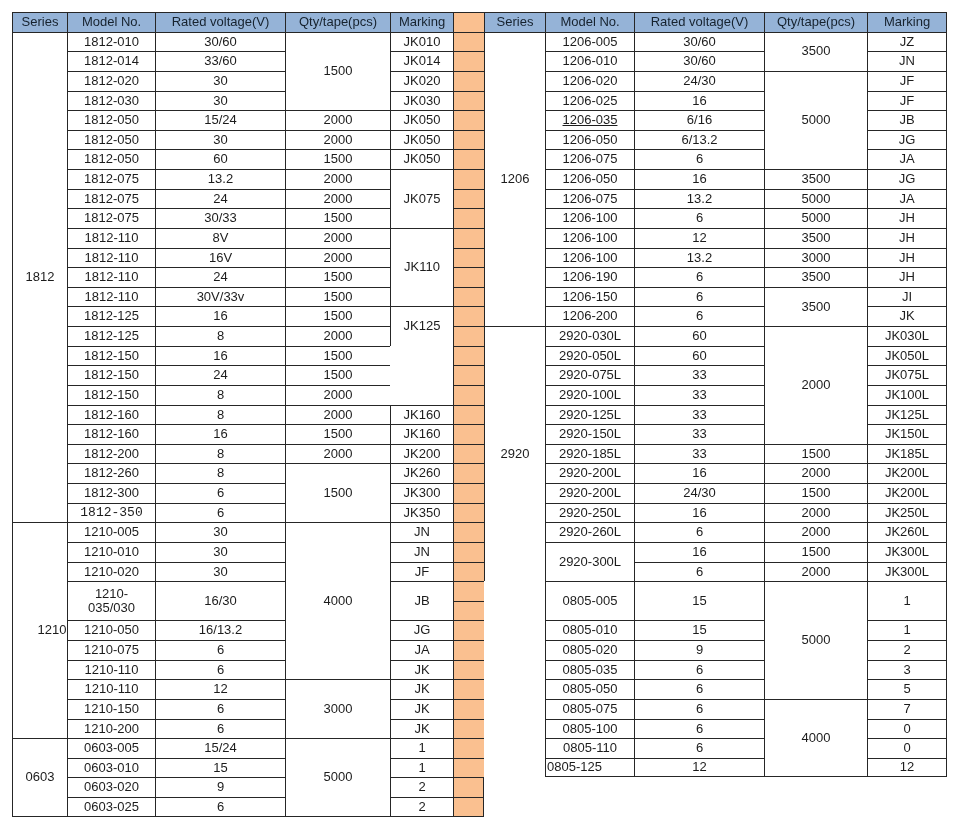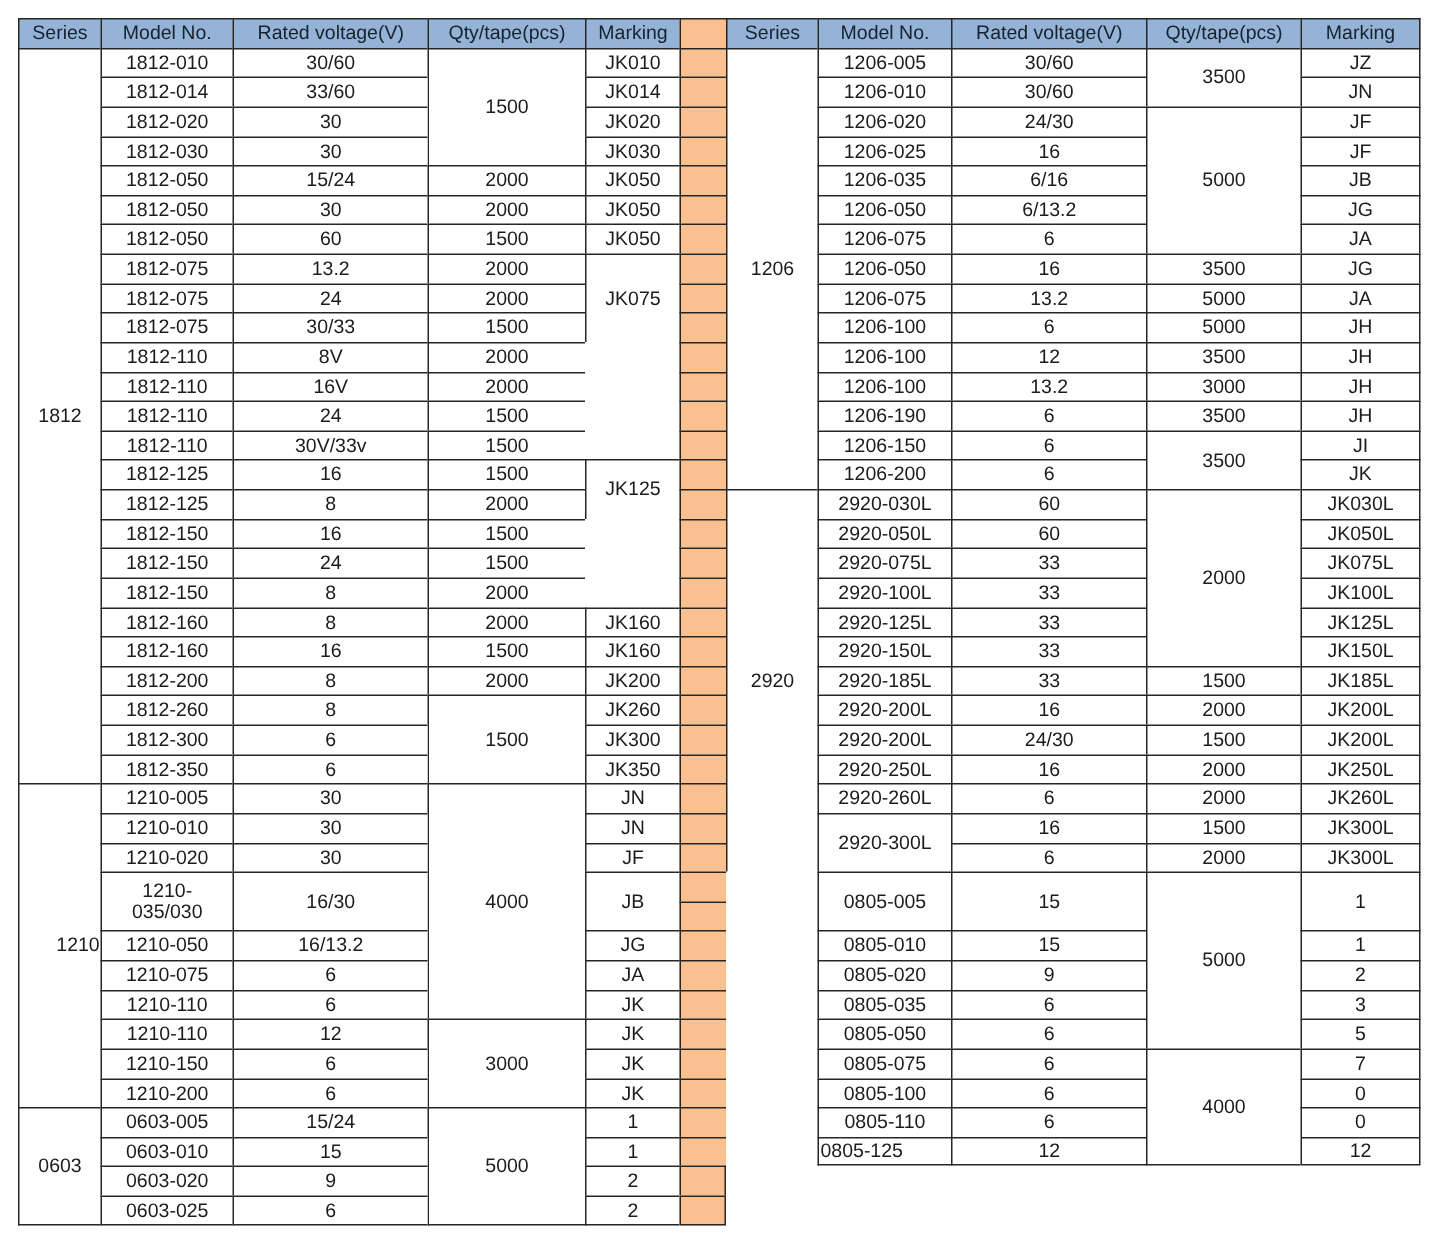--- a/index.html
+++ b/index.html
@@ -69,20 +69,21 @@
     <div class="cell" style="grid-area: 9 / 5 / span 3;">JK075</div>
     <div class="cell" style="grid-area: 10 / 2 / span 1;">1812-075</div>
     <div class="cell" style="grid-area: 10 / 3 / span 1;">24</div>
     <div class="cell" style="grid-area: 10 / 4 / span 1;">2000</div>
     <div class="cell" style="grid-area: 11 / 2 / span 1;">1812-075</div>
     <div class="cell" style="grid-area: 11 / 3 / span 1;">30/33</div>
     <div class="cell" style="grid-area: 11 / 4 / span 1;">1500</div>
     <div class="cell" style="grid-area: 12 / 2 / span 1;">1812-110</div>
     <div class="cell" style="grid-area: 12 / 3 / span 1;">8V</div>
     <div class="cell" style="grid-area: 12 / 4 / span 1;">2000</div>
+    <div class="cell" style="grid-area: 12 / 5 / span 4;">JK110</div>
     <div class="cell" style="grid-area: 13 / 2 / span 1;">1812-110</div>
     <div class="cell" style="grid-area: 13 / 3 / span 1;">16V</div>
     <div class="cell" style="grid-area: 13 / 4 / span 1;">2000</div>
     <div class="cell" style="grid-area: 14 / 2 / span 1;">1812-110</div>
     <div class="cell" style="grid-area: 14 / 3 / span 1;">24</div>
     <div class="cell" style="grid-area: 14 / 4 / span 1;">1500</div>
     <div class="cell" style="grid-area: 15 / 2 / span 1;">1812-110</div>
     <div class="cell" style="grid-area: 15 / 3 / span 1;">30V/33v</div>
     <div class="cell" style="grid-area: 15 / 4 / span 1;">1500</div>
     <div class="cell" style="grid-area: 16 / 2 / span 1;">1812-125</div>
@@ -113,21 +114,21 @@
     <div class="cell" style="grid-area: 23 / 3 / span 1;">8</div>
     <div class="cell" style="grid-area: 23 / 4 / span 1;">2000</div>
     <div class="cell" style="grid-area: 23 / 5 / span 1;">JK200</div>
     <div class="cell" style="grid-area: 24 / 2 / span 1;">1812-260</div>
     <div class="cell" style="grid-area: 24 / 3 / span 1;">8</div>
     <div class="cell" style="grid-area: 24 / 4 / span 3;">1500</div>
     <div class="cell" style="grid-area: 24 / 5 / span 1;">JK260</div>
     <div class="cell" style="grid-area: 25 / 2 / span 1;">1812-300</div>
     <div class="cell" style="grid-area: 25 / 3 / span 1;">6</div>
     <div class="cell" style="grid-area: 25 / 5 / span 1;">JK300</div>
-    <div class="cell" style="grid-area: 26 / 2 / span 1;">1812-350</div>
+    <div class="cell" style="grid-area: 26 / 2 / span 1; font-family: Liberation Mono, monospace;">1812-350</div>
     <div class="cell" style="grid-area: 26 / 3 / span 1;">6</div>
     <div class="cell" style="grid-area: 26 / 5 / span 1;">JK350</div>
     <div class="cell" style="grid-area: 27 / 1 / span 11; padding-left: 24px;">1210</div>
     <div class="cell" style="grid-area: 27 / 2 / span 1;">1210-005</div>
     <div class="cell" style="grid-area: 27 / 3 / span 1;">30</div>
     <div class="cell" style="grid-area: 27 / 4 / span 8;">4000</div>
     <div class="cell" style="grid-area: 27 / 5 / span 1;">JN</div>
     <div class="cell" style="grid-area: 28 / 2 / span 1; text-align: center;">1210-010</div>
     <div class="cell" style="grid-area: 28 / 3 / span 1;">30</div>
     <div class="cell" style="grid-area: 28 / 5 / span 1;">JN</div>
@@ -184,21 +185,21 @@
     <div class="cell" style="grid-area: 3 / 8 / span 1;">1206-010</div>
     <div class="cell" style="grid-area: 3 / 9 / span 1;">30/60</div>
     <div class="cell br" style="grid-area: 3 / 11 / span 1;">JN</div>
     <div class="cell" style="grid-area: 4 / 8 / span 1;">1206-020</div>
     <div class="cell" style="grid-area: 4 / 9 / span 1;">24/30</div>
     <div class="cell" style="grid-area: 4 / 10 / span 5;">5000</div>
     <div class="cell br" style="grid-area: 4 / 11 / span 1;">JF</div>
     <div class="cell" style="grid-area: 5 / 8 / span 1;">1206-025</div>
     <div class="cell" style="grid-area: 5 / 9 / span 1;">16</div>
     <div class="cell br" style="grid-area: 5 / 11 / span 1;">JF</div>
-    <div class="cell" style="grid-area: 6 / 8 / span 1;">1206-035</div>
+    <div class="cell" style="grid-area: 6 / 8 / span 1; text-decoration: underline;">1206-035</div>
     <div class="cell" style="grid-area: 6 / 9 / span 1;">6/16</div>
     <div class="cell br" style="grid-area: 6 / 11 / span 1;">JB</div>
     <div class="cell" style="grid-area: 7 / 8 / span 1;">1206-050</div>
     <div class="cell" style="grid-area: 7 / 9 / span 1;">6/13.2</div>
     <div class="cell br" style="grid-area: 7 / 11 / span 1;">JG</div>
     <div class="cell" style="grid-area: 8 / 8 / span 1;">1206-075</div>
     <div class="cell" style="grid-area: 8 / 9 / span 1;">6</div>
     <div class="cell br" style="grid-area: 8 / 11 / span 1;">JA</div>
     <div class="cell" style="grid-area: 9 / 8 / span 1;">1206-050</div>
     <div class="cell" style="grid-area: 9 / 9 / span 1;">16</div>

